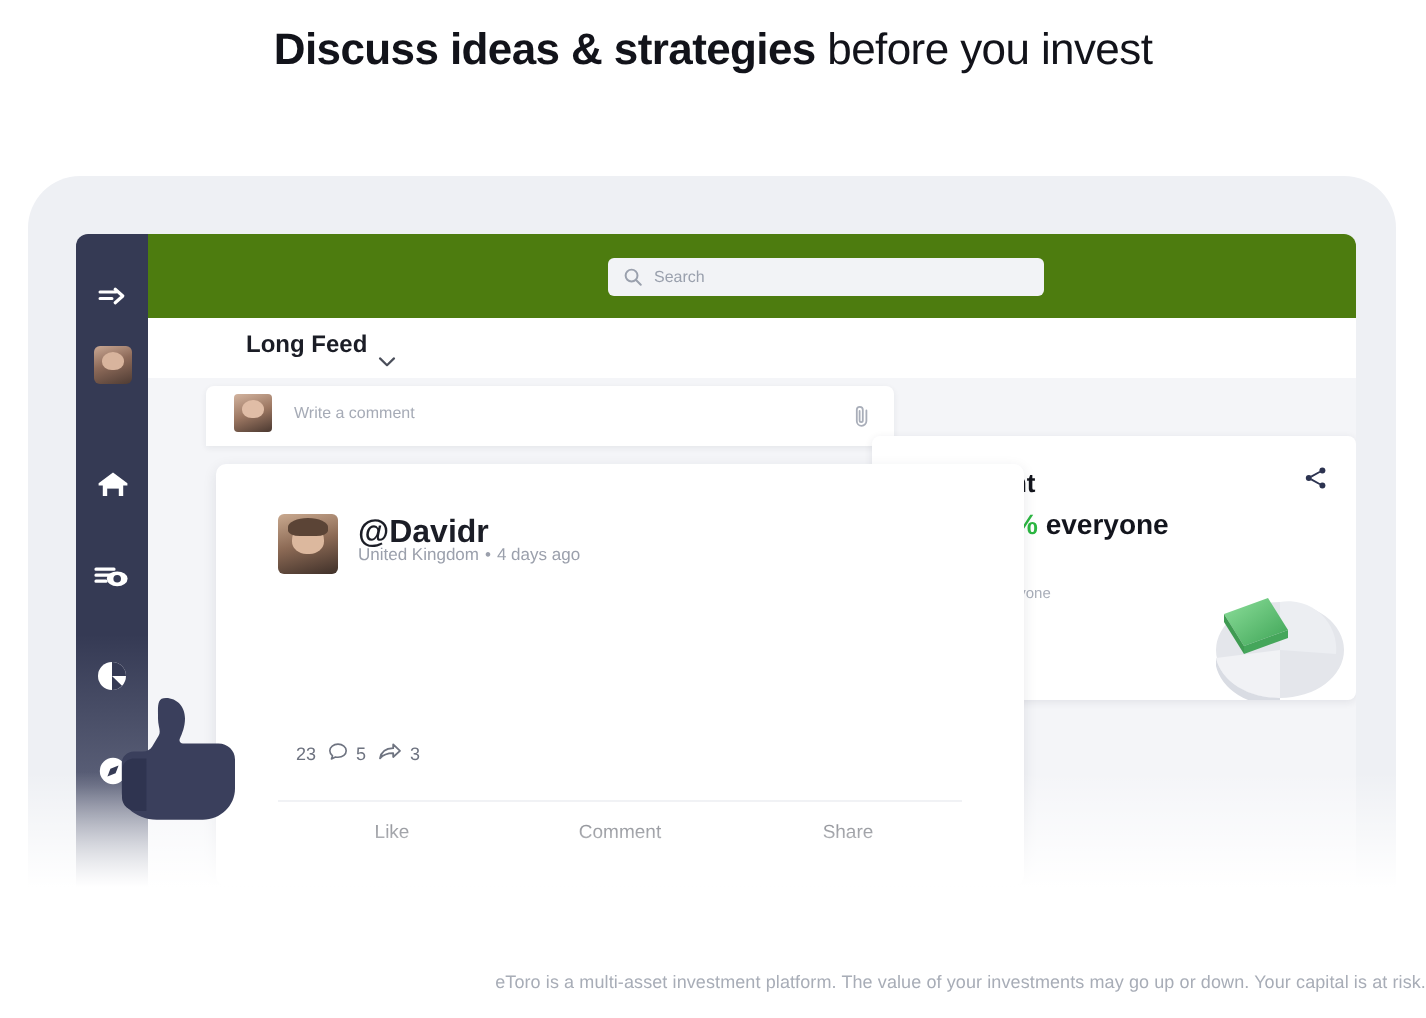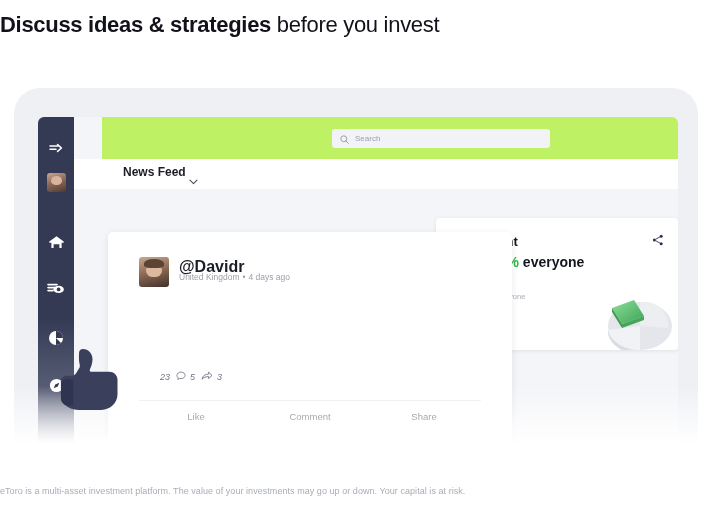--- a/index.html
+++ b/index.html
@@ -7,20 +7,21 @@
     width: 713px; height: 509px;
     background: #ffffff;
     font-family: "Liberation Sans", sans-serif;
     overflow: hidden;
   }
   .page { position: relative; width: 713px; height: 509px; background: #fff; }
 
   
   .headline {
     position: absolute; top: 8px; left: 0; width: 713px;
+    text-align: center;
     font-size: 22px; line-height: 34px; color: #12131a;
     letter-spacing: -0.3px; white-space: nowrap;
   }
   .headline .strong { font-weight: 700; }
   .headline .light { font-weight: 400; }
 
   
   .tablet {
     position: absolute; left: 14px; top: 88px;
     width: 684px; height: 368px;
@@ -60,22 +61,21 @@
   }
   .sb-avatar::after {
     content: ""; position: absolute; left: 4px; top: 3px;
     width: 11px; height: 9px; border-radius: 50% 50% 45% 45%;
     background: #d8b49d;
   }
 
   
   .topbar {
     position: absolute; left: 36px; top: 0; width: 604px; height: 42px;
-    background: #bef264;
-    margin-left: 28px;
+    background: #4d7c0f;
   }
   .search-box {
     position: absolute; left: 230px; top: 12px;
     width: 218px; height: 19px;
     background: #f2f3f6; border-radius: 3px;
     display: flex; align-items: center; padding-left: 8px; gap: 6px;
   }
   .search-ph { font-size: 8px; color: #9aa0ad; }
 
   
@@ -173,23 +173,23 @@
     position: absolute; left: 71px; top: 40px;
     font-size: 8.5px; color: #9ba0ac;
   }
   .pc-meta .dot { margin: 0 3px; }
   .pc-body {
     position: absolute; left: 31px; top: 67px; width: 350px;
     font-size: 10px; line-height: 15.5px; color: #32353f;
   }
   .pc-more { color: #4aa85c; }
   .pc-stats {
-    position: absolute; left: 52px; top: 139px;
+    position: absolute; left: 40px; top: 139px;
     display: flex; align-items: center; gap: 6px;
-    font-size: 9px; color: #6e7380; font-style: italic;
+    font-size: 9px; color: #6e7380;
   }
   .pc-stats .grp { display: flex; align-items: center; gap: 4px; }
   .pc-divider {
     position: absolute; left: 31px; top: 168px; width: 342px; height: 1px;
     background: #eceef2;
   }
   .pc-actions {
     position: absolute; left: 31px; top: 169px; width: 342px; height: 30px;
     display: flex; align-items: center;
   }
@@ -197,21 +197,21 @@
     flex: 1; text-align: center;
     font-size: 9.5px; color: #3d414c;
   }
 
   
   .thumb { position: absolute; left: 56px; top: 343px; }
 
   
   .footer {
     position: absolute; left: 0; top: 486px; width: 713px;
-    text-align: left;
+    text-align: right;
     font-size: 9px; color: #a8adb7; letter-spacing: 0.05px;
   }
 </style>
 </head>
 <body>
 
 <div class="page">
 
   <div class="headline">
     <span class="strong">Discuss ideas &amp; strategies</span><span class="light"> before you invest</span>
@@ -280,30 +280,41 @@
             <svg width="9" height="9" viewBox="0 0 10 10">
               <circle cx="4.2" cy="4.2" r="3.3" fill="none" stroke="#9aa0ad" stroke-width="1.1"></circle>
               <path d="M6.7 6.7L9.3 9.3" stroke="#9aa0ad" stroke-width="1.1" stroke-linecap="round"></path>
             </svg>
           </span>
           <span class="search-ph">Search</span>
         </div>
       </div>
 
       <div class="feedbar">
-        <div class="feed-title">News Feed</div>
+        <div class="feed-title">Long Feed</div>
         <div class="feed-chev">
           <span>
             <svg width="9" height="6" viewBox="0 0 9 6">
               <path d="M1 1.2L4.5 4.6 8 1.2" fill="none" stroke="#4a4e5a" stroke-width="1.1" stroke-linecap="round" stroke-linejoin="round"></path>
             </svg>
           </span>
         </div>
       </div>
 
+      <div class="comment-card">
+        <div class="cc-avatar"></div>
+        <div class="cc-ph">Write a comment</div>
+        <div class="cc-clip">
+          <span>
+            <svg width="8" height="12" viewBox="0 0 8 12">
+              <path d="M6.2 3.2v5.3a2.4 2.4 0 0 1-4.8 0V2.9a1.5 1.5 0 0 1 3 0v5.4a.8.8 0 0 1-1.6 0V3.5" fill="none" stroke="#a9aeb9" stroke-width="0.9" stroke-linecap="round"></path>
+            </svg>
+          </span>
+        </div>
+      </div>
 
       <div class="right-card">
         <div class="rc-line1">re account</div>
         <div class="rc-line2">
           <span>ed</span>
           <span class="rc-pct">▴</span><span class="rc-pct">4.35%</span>
           <span>everyone</span>
         </div>
         <div class="rc-sub1">e a good day.</div>
         <div class="rc-sub2">is news with everyone</div>

